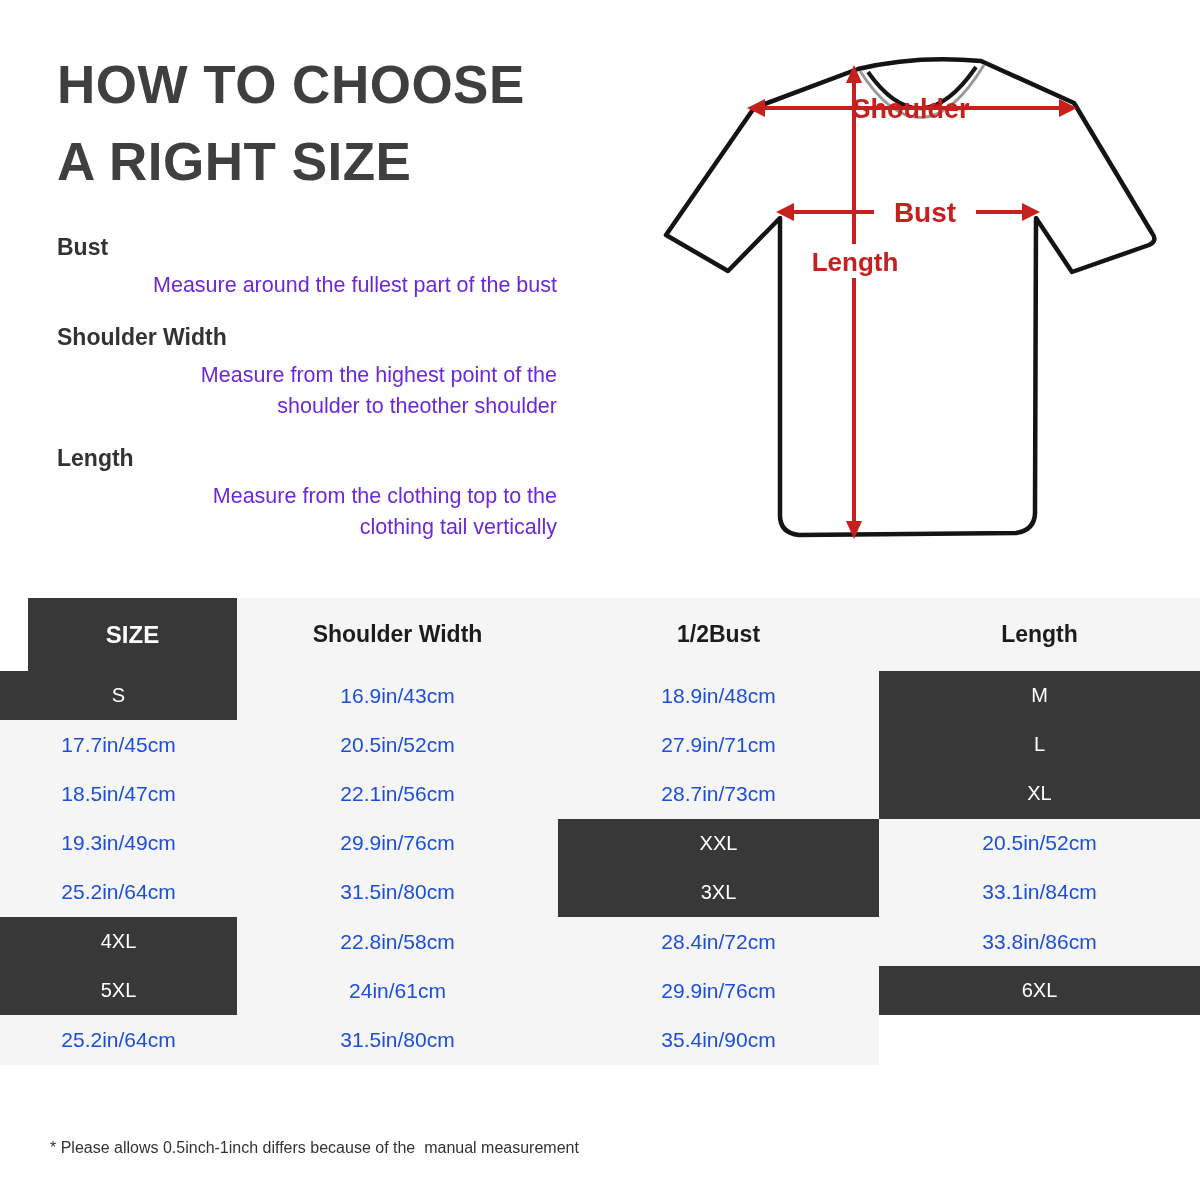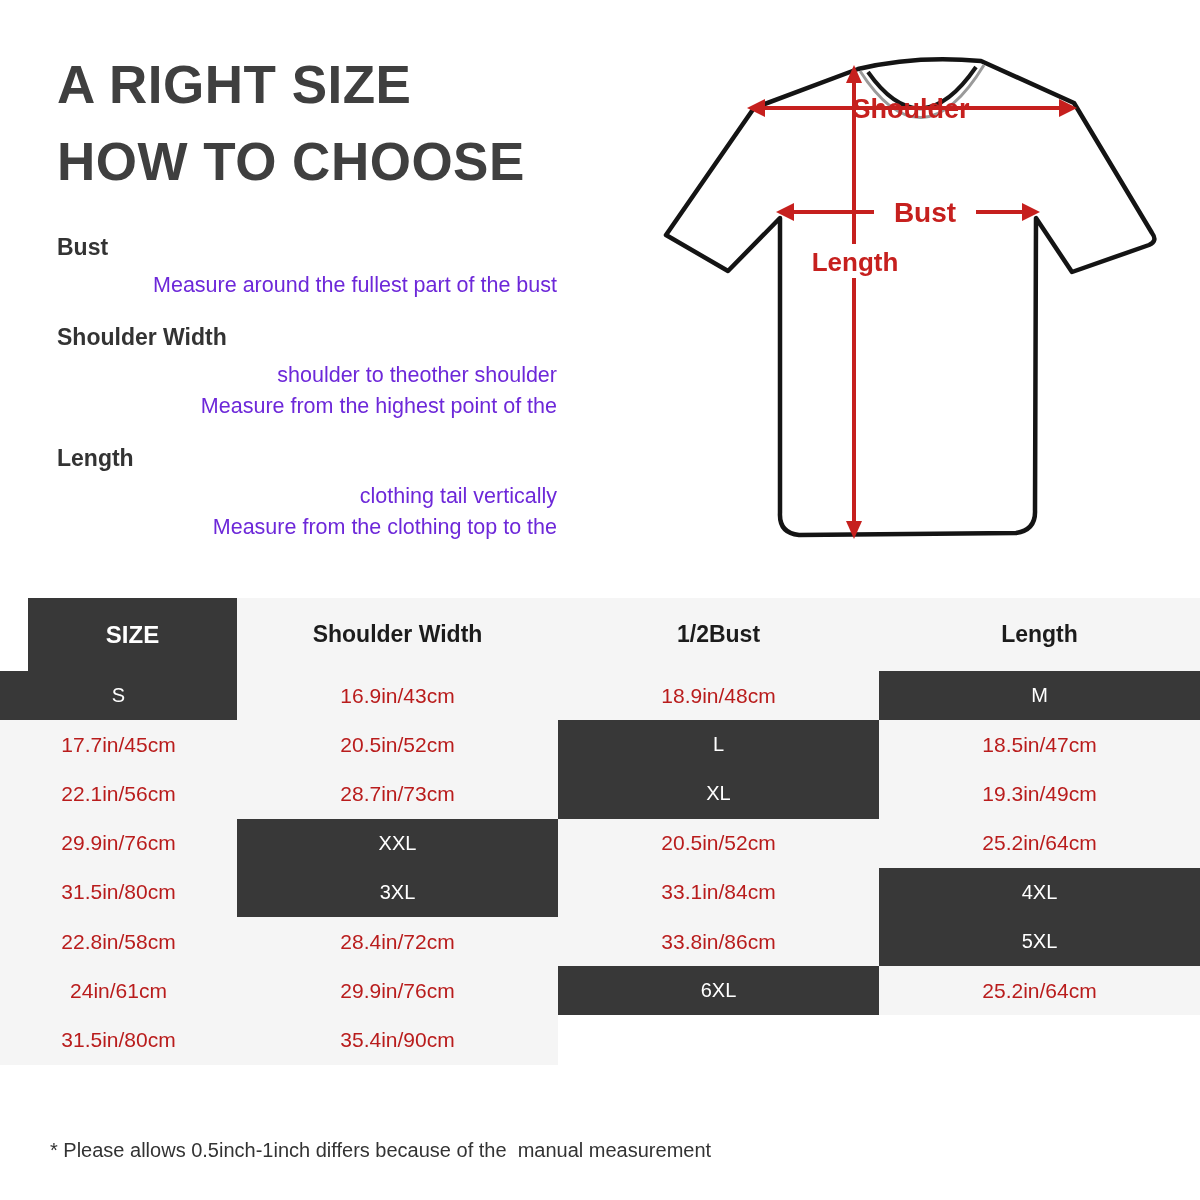--- a/index.html
+++ b/index.html
@@ -68,21 +68,21 @@
     width: 1200px;
     display: grid;
     grid-template-columns: 237px 321px 321px 321px;
     grid-template-rows: 73px repeat(9, 49.2px);
   }
   .cell {
     display: flex;
     align-items: center;
     justify-content: center;
     background: #f5f5f5;
-    color: #b91c1c;
+    color: #1d4ed8;
     font-size: 21px;
   }
   .cell.head {
     font-size: 23px;
     font-weight: 700;
     color: #1c1c1c;
   }
   .cell.size-col {
     background: #383838;
     color: #ffffff;
@@ -94,47 +94,47 @@
     font-size: 24px;
     font-weight: 700;
     margin-left: 28px;
   }
 
   
   .footnote {
     position: absolute;
     left: 50px;
     top: 1139px;
-    font-size: 20px;
+    font-size: 16px;
     color: #333333;
     white-space: pre-wrap;
   }
 </style>
 </head>
 <body>
 
 <div class="title">
+  <div>HOW TO CHOOSE</div>
   <div>A RIGHT SIZE</div>
-  <div>HOW TO CHOOSE</div>
 </div>
 
 <div class="instructions">
   <div class="instr-block">
     <div class="instr-term">Bust</div>
     <div class="instr-line">Measure around the fullest part of the bust</div>
   </div>
   <div class="instr-block">
     <div class="instr-term">Shoulder Width</div>
+    <div class="instr-line">Measure from the highest point of the</div>
     <div class="instr-line">shoulder to theother shoulder</div>
-    <div class="instr-line">Measure from the highest point of the</div>
   </div>
   <div class="instr-block">
     <div class="instr-term">Length</div>
+    <div class="instr-line">Measure from the clothing top to the</div>
     <div class="instr-line">clothing tail vertically</div>
-    <div class="instr-line">Measure from the clothing top to the</div>
   </div>
 </div>
 
 <div class="diagram">
   <svg width="610" height="555" viewBox="0 0 610 555">
 
     <path d="M 138 83
          L 242 44
          Q 300 30 365 36
          L 458 78
@@ -180,20 +180,21 @@
   <div class="cell head">1/2Bust</div>
   <div class="cell head">Length</div>
 
   <div class="cell size-col">S</div>
   <div class="cell">16.9in/43cm</div>
   <div class="cell">18.9in/48cm</div>
 
   <div class="cell size-col">M</div>
   <div class="cell">17.7in/45cm</div>
   <div class="cell">20.5in/52cm</div>
+  <div class="cell">27.9in/71cm</div>
 
   <div class="cell size-col">L</div>
   <div class="cell">18.5in/47cm</div>
   <div class="cell">22.1in/56cm</div>
   <div class="cell">28.7in/73cm</div>
 
   <div class="cell size-col">XL</div>
   <div class="cell">19.3in/49cm</div>
   <div class="cell">29.9in/76cm</div>
 

